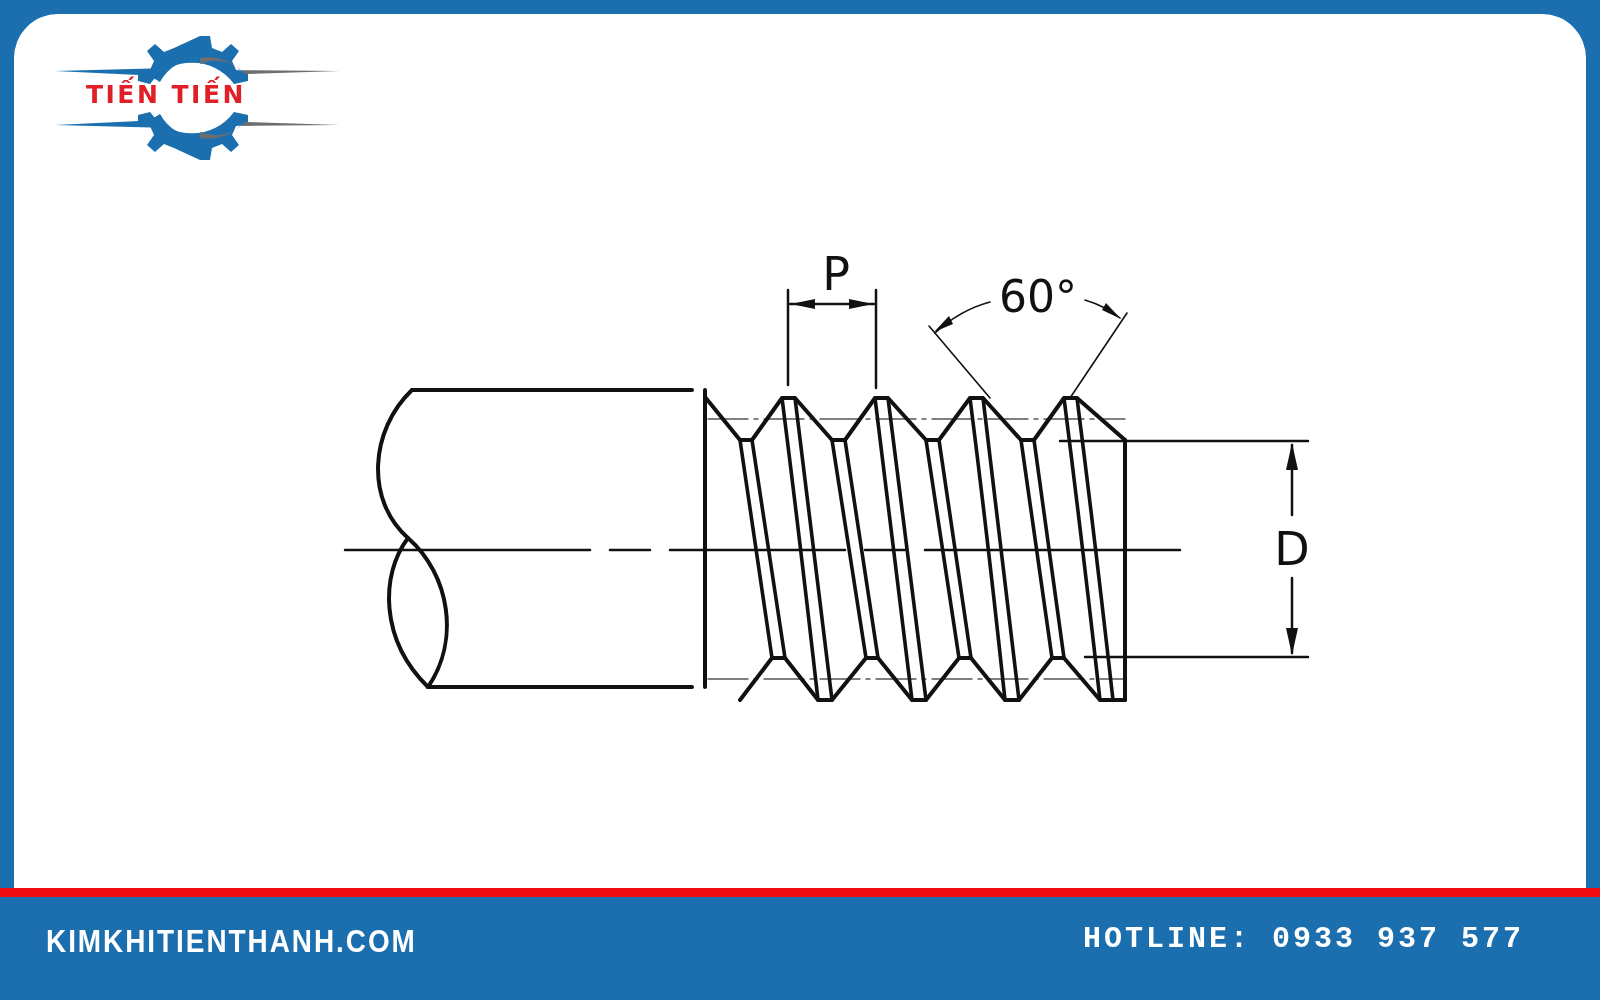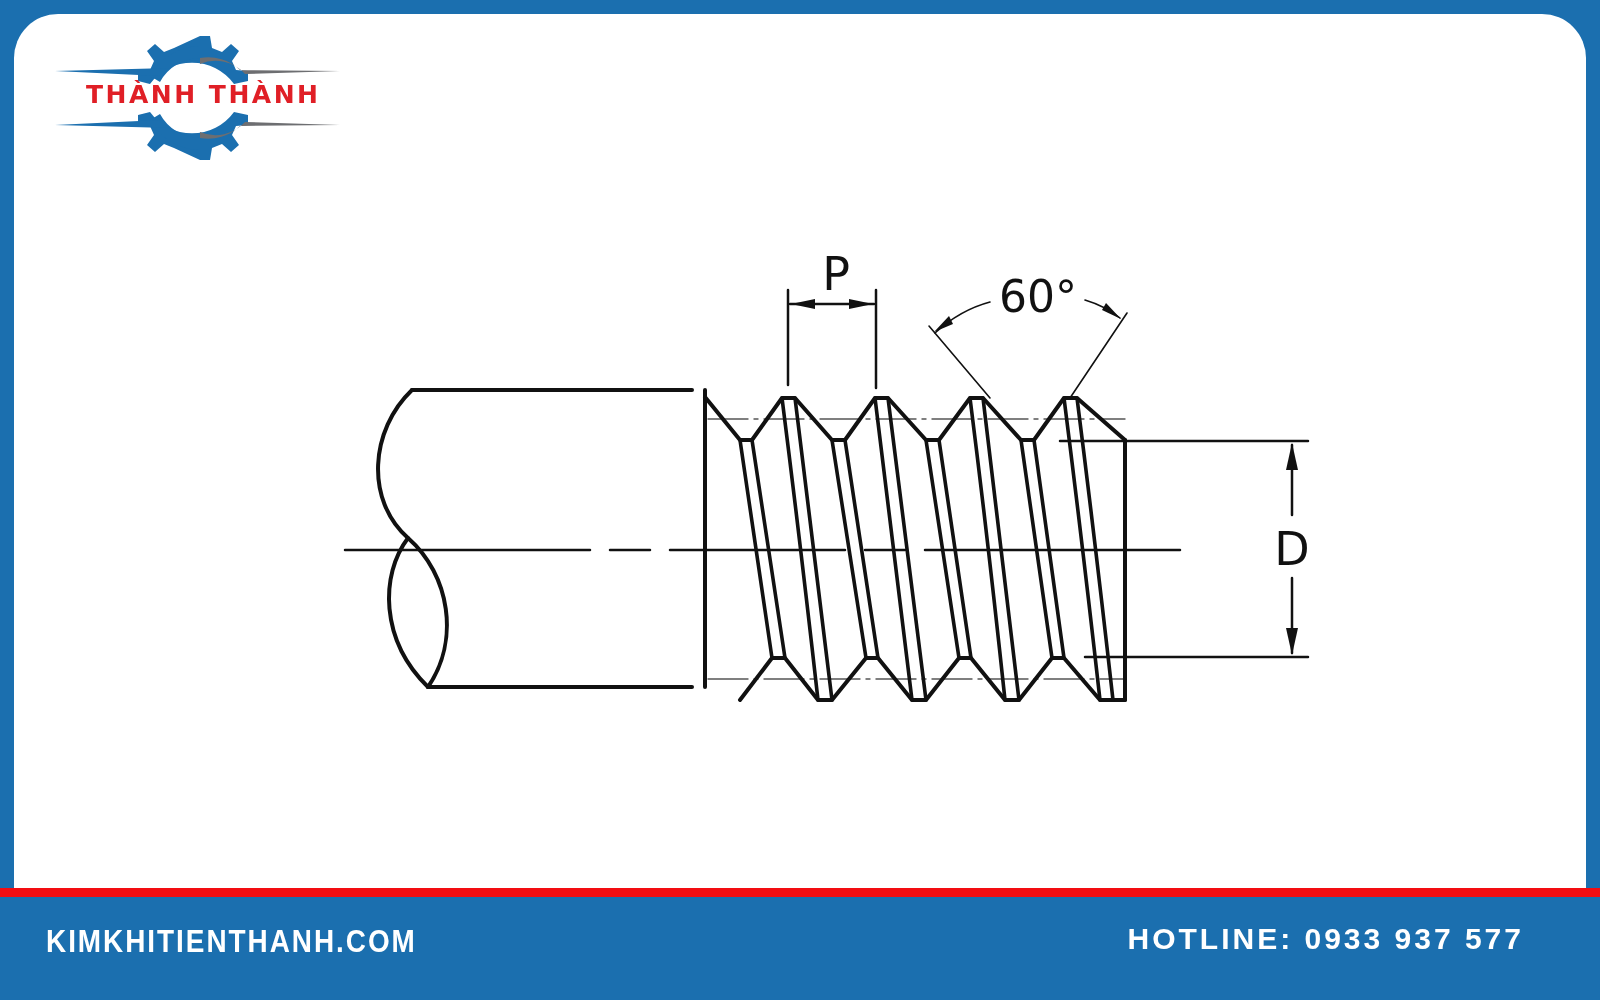--- a/index.html
+++ b/index.html
@@ -1,21 +1,21 @@
 <!DOCTYPE html>
 <html><head>
 <meta charset="utf-8">
 <style>
   html, body { margin:0; padding:0; }
   body { width:1600px; height:1000px; background:#1b6faf; position:relative; overflow:hidden; font-family:"DejaVu Sans", sans-serif; }
   .card { position:absolute; left:14px; top:14px; width:1572px; height:876px; background:#ffffff; border-radius:44px 44px 0 0; }
   .red-stripe { position:absolute; left:0; top:888px; width:1600px; height:9px; background:#f20d12; }
   .footer { position:absolute; left:0; top:897px; width:1600px; height:103px; background:#1b6faf; }
   .footer-left { position:absolute; left:46px; top:924px; color:#ffffff; font-family:"Liberation Sans", sans-serif; font-weight:bold; font-size:31px; letter-spacing:2.2px; transform:scaleX(0.9); transform-origin:left center; }
-  .footer-right { position:absolute; right:76px; top:922px; color:#ffffff; font-family:Liberation Sans, sans-serif; font-weight:bold; font-size:30px; letter-spacing:3px; }
+  .footer-right { position:absolute; right:76px; top:922px; color:#ffffff; font-family:Liberation Mono, monospace; font-weight:bold; font-size:30px; letter-spacing:3px; }
   .logo { position:absolute; left:50px; top:28px; width:300px; height:140px; }
   .logo-text { position:absolute; left:86px; top:80px; color:#e01f26; font-family:"DejaVu Sans", sans-serif; font-weight:bold; font-size:25px; letter-spacing:2.5px; }
   svg.diagram { position:absolute; left:0; top:0; width:1600px; height:1000px; }
   .lbl { font-family:"DejaVu Sans", sans-serif; fill:#111; }
 </style>
 </head>
 <body>
 
 <div class="card"></div>
 
@@ -29,21 +29,21 @@
       <path d="M100 92 a58 58 0 0 0 50 30 l0 -12 a46 46 0 0 1 -40 -24 z"></path>
     </g>
 
     <path d="M150 30 a46 46 0 0 1 40 12 L290 43 L195 46 a40 40 0 0 0 -45 -10 z" fill="#6d6e71"></path>
     <path d="M150 110 a46 46 0 0 0 40 -12 L290 97 L195 94 a40 40 0 0 1 -45 10 z" fill="#6d6e71"></path>
 
     <path d="M5 43 L120 40 L110 48 Z" fill="#1b6faf"></path>
     <path d="M5 97 L120 100 L110 92 Z" fill="#1b6faf"></path>
   </svg>
 </div>
-<div class="logo-text">THÀNH THÀNH</div>
+<div class="logo-text">TIẾN TIẾN</div>
 
 <svg class="diagram" viewBox="0 0 1600 1000">
   <g fill="none" stroke="#111" stroke-linejoin="round" stroke-linecap="round">
 
     <g stroke-width="4">
       <line x1="412" y1="390" x2="692" y2="390"></line>
       <line x1="428" y1="687" x2="692" y2="687"></line>
       <line x1="705" y1="390" x2="705" y2="687"></line>
 
       <path d="M412 390 C370 430 365 500 408 538 C450 575 460 640 428 687"></path>

